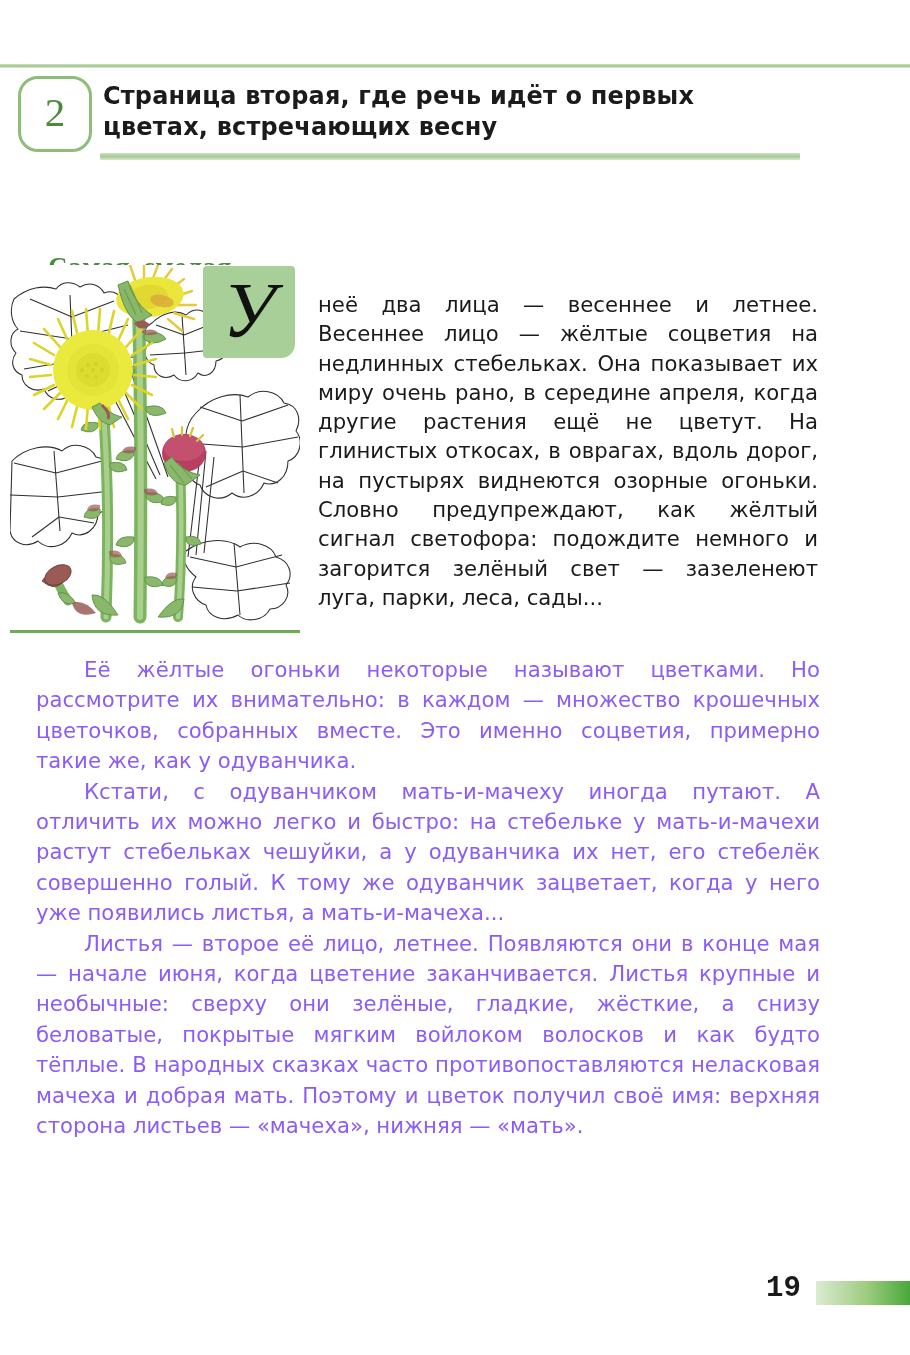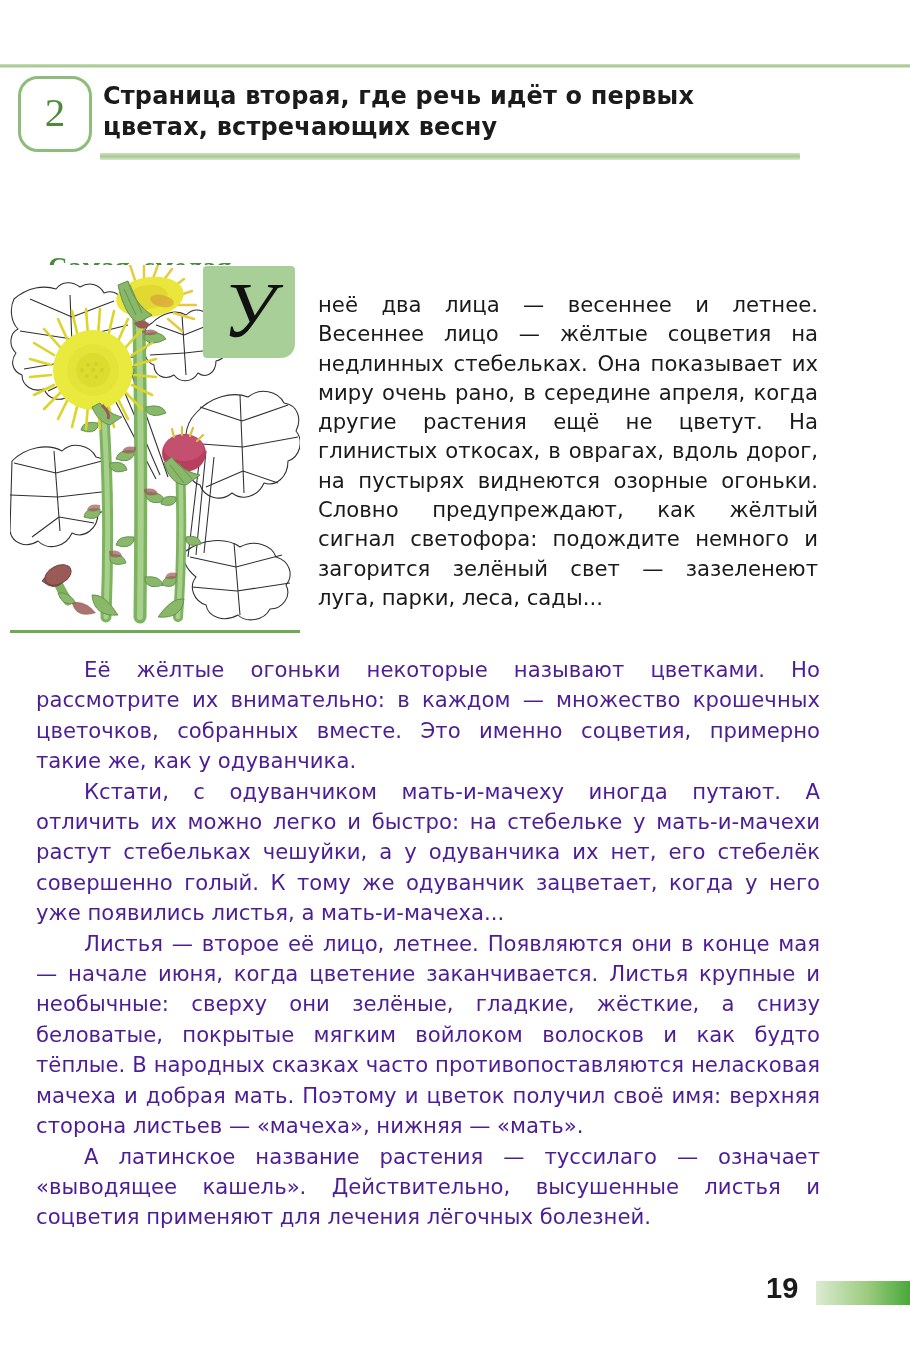--- a/index.html
+++ b/index.html
@@ -126,31 +126,31 @@
   .body-col-right p { margin: 0; }
   .body-col-right p.indent { text-indent: 44px; }
 
   .body-full {
     position: absolute;
     left: 36px; top: 655px;
     width: 784px;
     font-family: "DejaVu Sans", sans-serif;
     font-size: 21.2px;
     line-height: 30.4px;
-    color: #4c1d95;
+    color: #8b5cf6;
     text-align: justify;
     text-justify: inter-word;
   }
   .body-full p { margin: 0; text-indent: 48px; }
 
   
   .page-number {
     position: absolute;
     left: 766px; top: 1272px;
-    font-family: Liberation Sans, sans-serif;
+    font-family: Liberation Mono, monospace;
     font-weight: bold;
     font-size: 29px;
     color: #1a1a1a;
   }
   .footer-bar {
     position: absolute;
     left: 816px; top: 1281px;
     width: 94px; height: 24px;
     background: linear-gradient(to right, #dcebd2 0%, #9ccb7e 55%, #49a83a 100%);
   }
@@ -389,17 +389,16 @@
 <div class="dropcap-letter">У</div>
 
 <div class="body-col-right">
   <p>неё два лица — весеннее и летнее. Весеннее лицо — жёлтые соцветия на недлинных стебельках. Она показывает их миру очень рано, в середине апреля, когда другие растения ещё не цветут. На глинистых откосах, в оврагах, вдоль дорог, на пустырях виднеются озорные огоньки. Словно предупреждают, как жёлтый сигнал светофора: подождите немного и загорится зелёный свет — зазеленеют луга, парки, леса, сады...</p>
 </div>
 
 <div class="body-full">
   <p>Её жёлтые огоньки некоторые называют цветками. Но рассмотрите их внимательно: в каждом — множество крошечных цветочков, собранных вместе. Это именно соцветия, примерно такие же, как у одуванчика.</p>
   <p>Кстати, с одуванчиком мать-и-мачеху иногда путают. А отличить их можно легко и быстро: на стебельке у мать-и-мачехи растут стебельках чешуйки, а у одуванчика их нет, его стебелёк совершенно голый. К тому же одуванчик зацветает, когда у него уже появились листья, а мать-и-мачеха...</p>
   <p>Листья — второе её лицо, летнее. Появляются они в конце мая — начале июня, когда цветение заканчивается. Листья крупные и необычные: сверху они зелёные, гладкие, жёсткие, а снизу беловатые, покрытые мягким войлоком волосков и как будто тёплые. В народных сказках часто противопоставляются неласковая мачеха и добрая мать. Поэтому и цветок получил своё имя: верхняя сторона листьев — «мачеха», нижняя — «мать».</p>
-  <p>А латинское название растения — туссилаго — означает «выводящее кашель». Действительно, высушенные листья и соцветия применяют для лечения лёгочных болезней.</p>
 </div>
 
 <div class="page-number">19</div>
 <div class="footer-bar"></div>
 
 </body></html>

